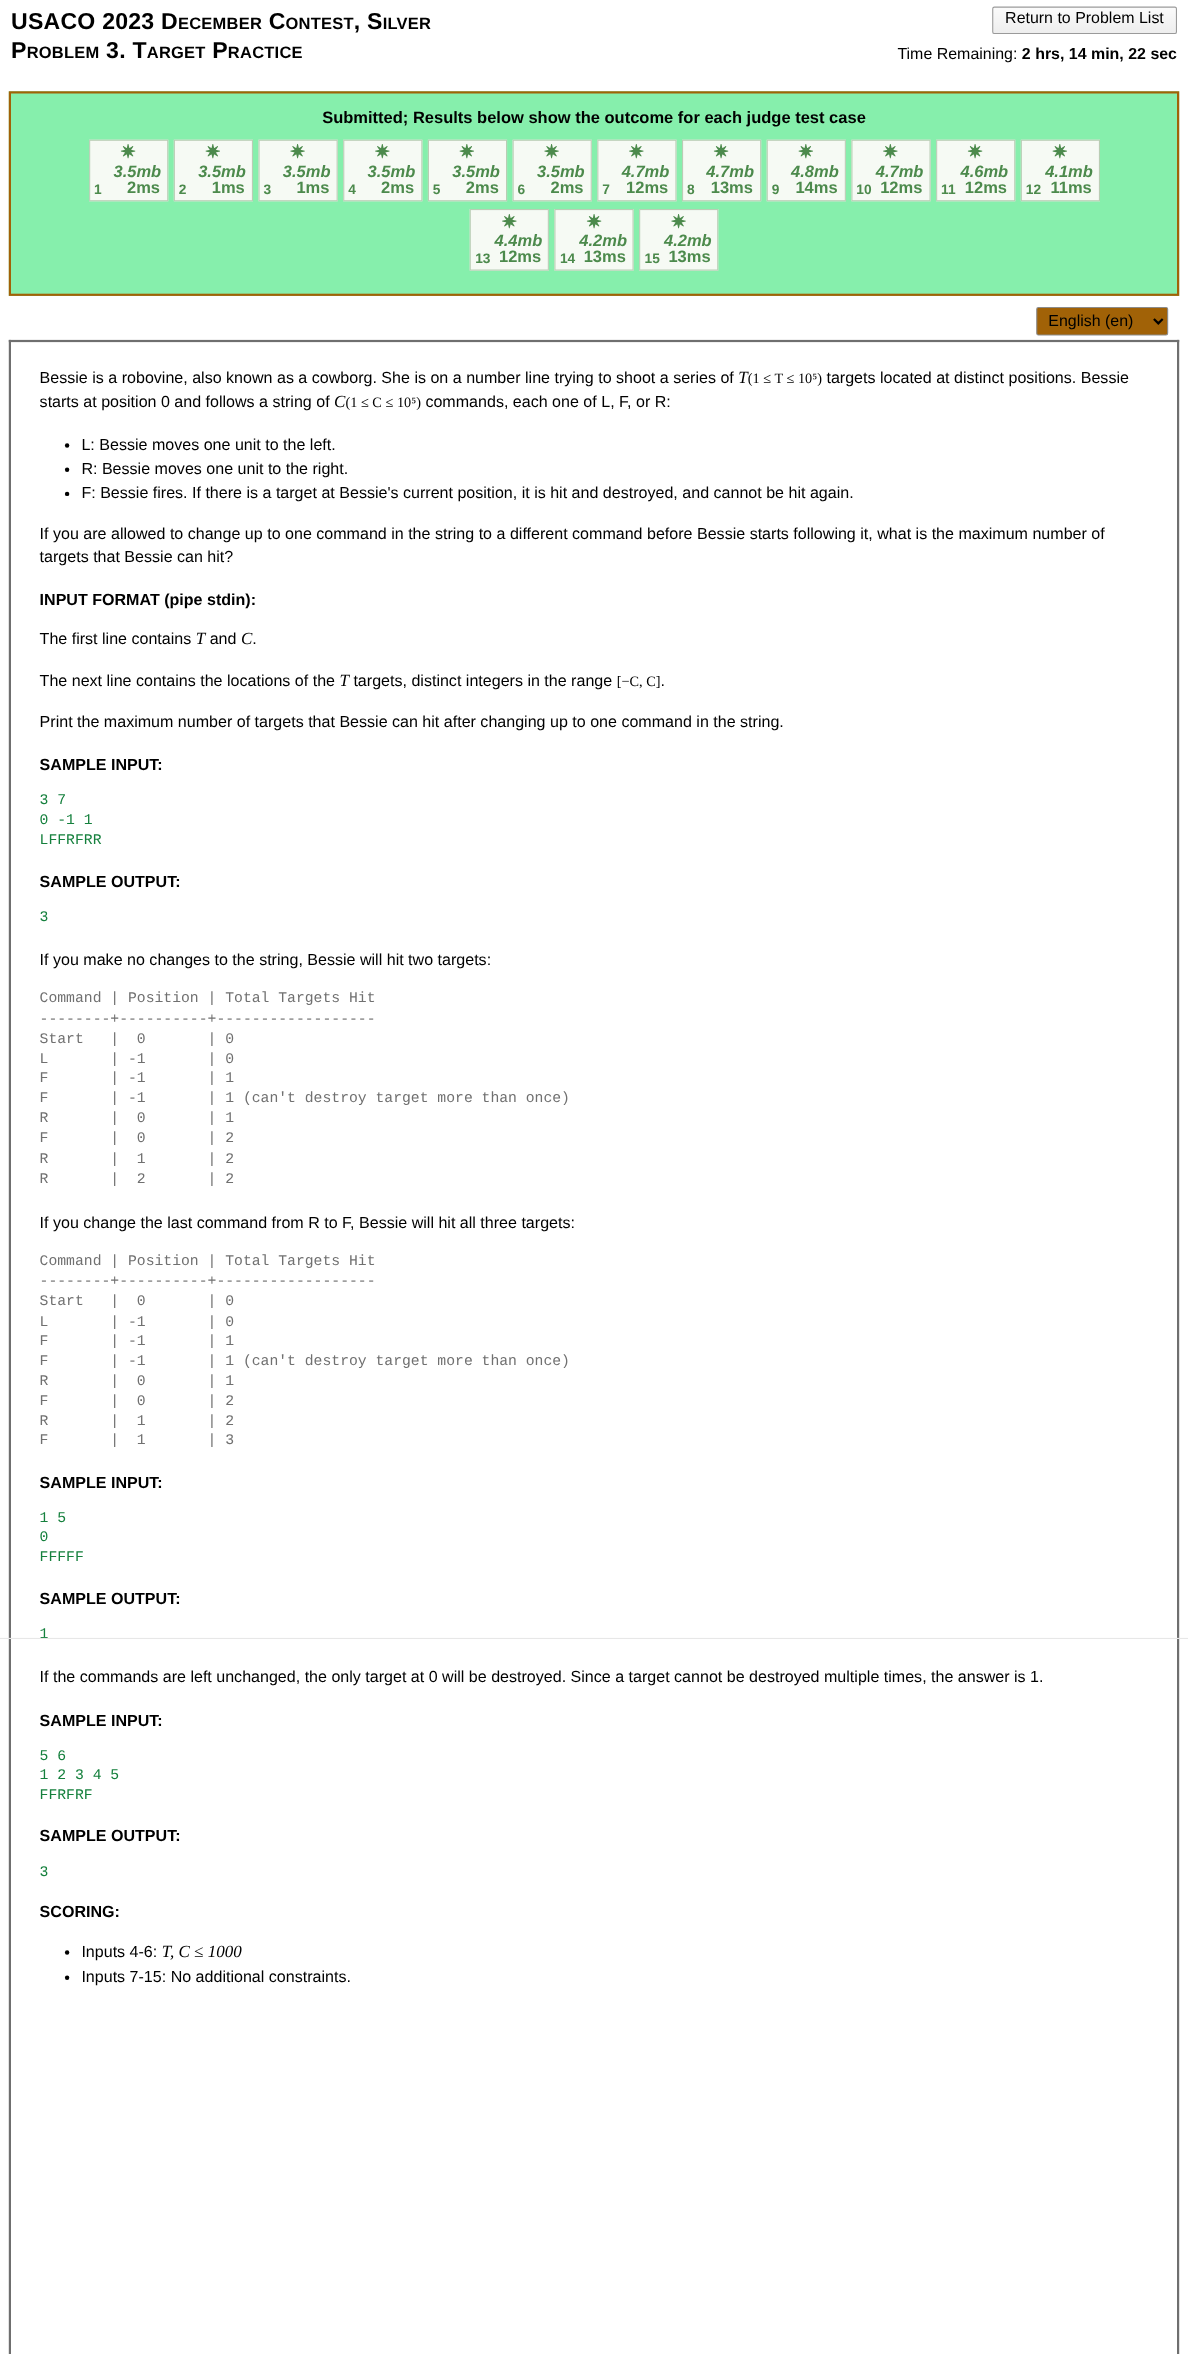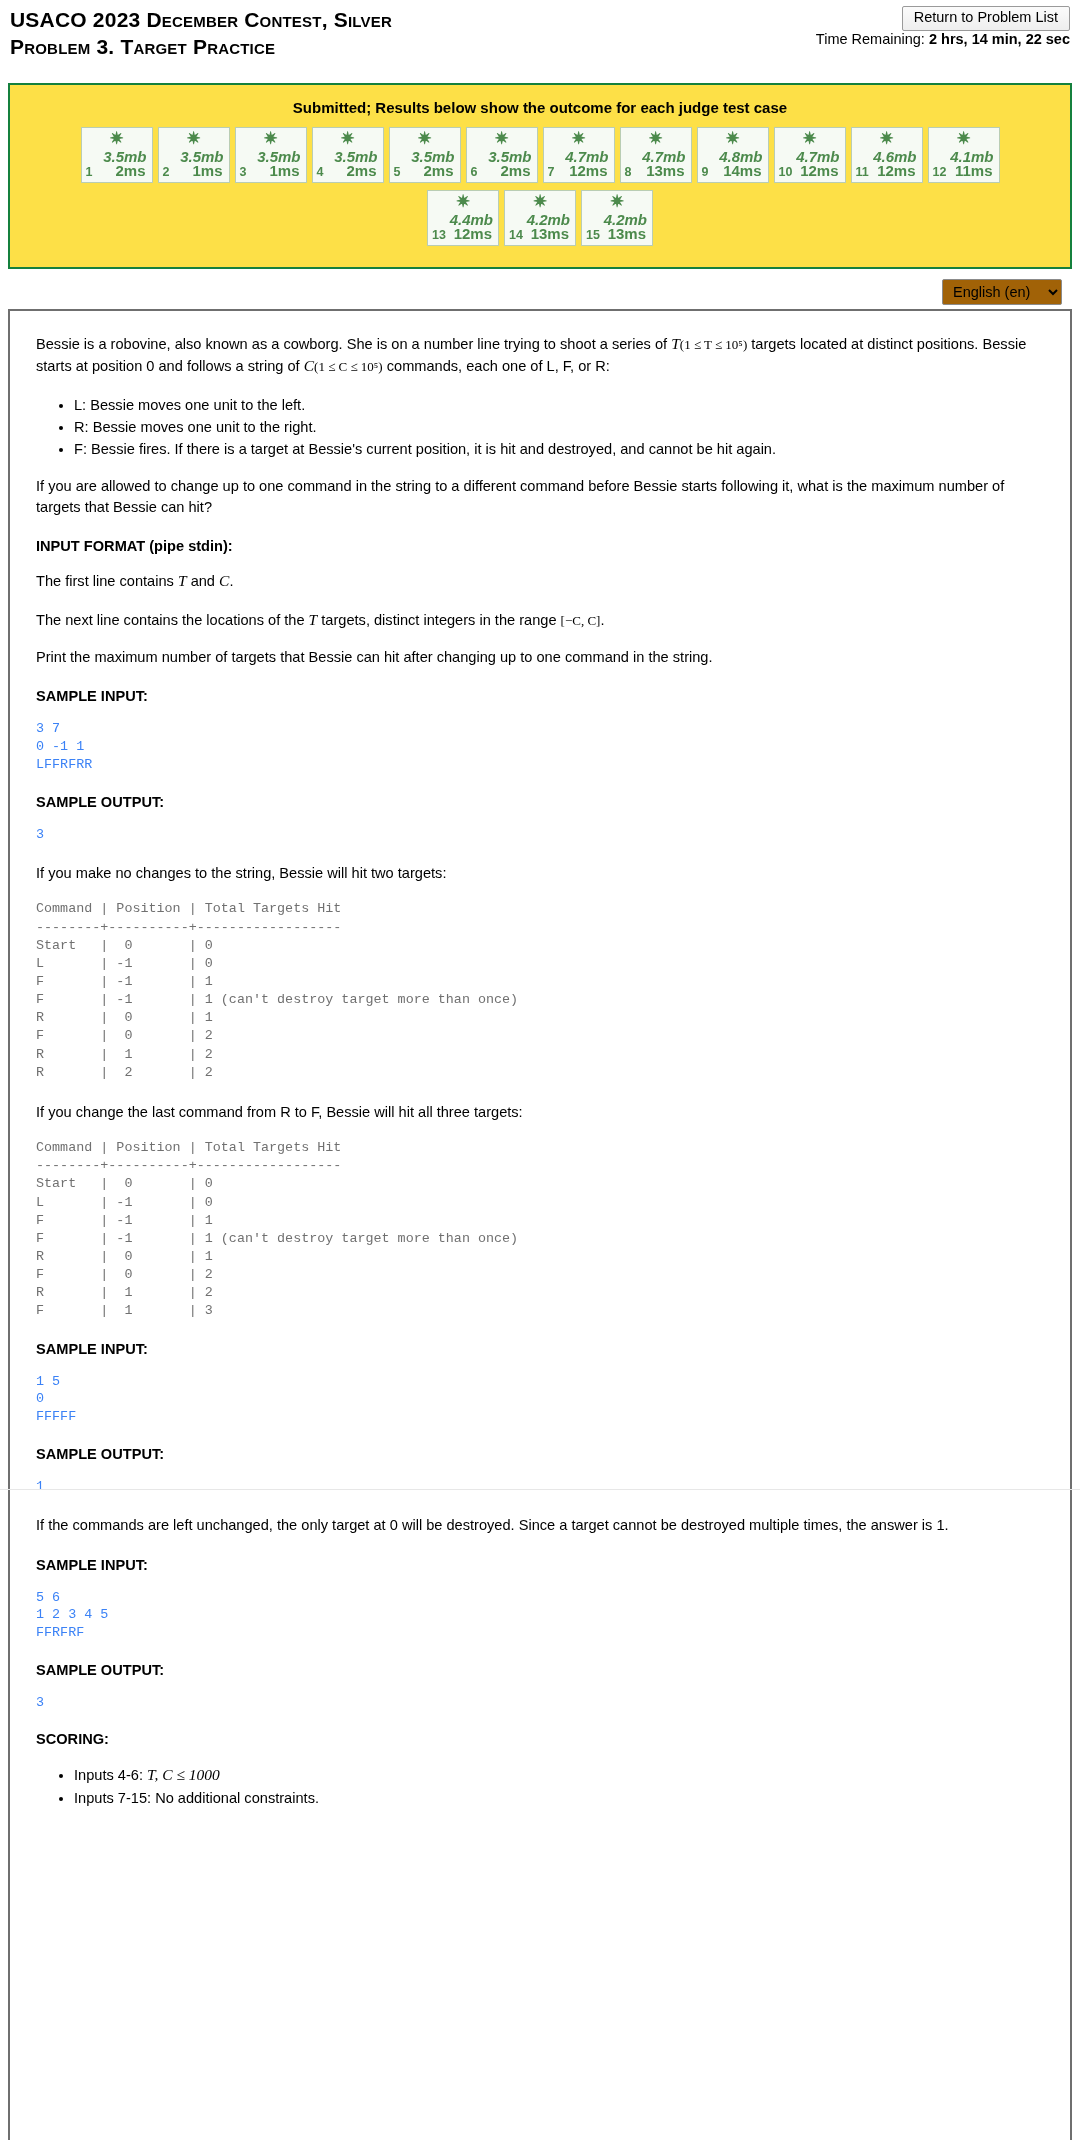--- a/index.html
+++ b/index.html
@@ -53,31 +53,32 @@
     font-size: 14.5px;
     color: #000;
     background: linear-gradient(#fbfbfb, #eeeeee);
     border: 1px solid #9a9a9a;
     border-radius: 2px;
     padding: 3px 11px 4px 11px;
     cursor: pointer;
     line-height: 1.1;
   }
   .time-remaining {
+    margin-top: 11px;
     font-size: 14.5px;
     white-space: nowrap;
   }
   .time-remaining .tr-label { font-weight: normal; }
   .time-remaining .tr-value { font-weight: bold; }
 
   
   .results-panel {
     margin: 22px 8px 0 8px;
-    border: 2px solid #15803d;
-    background: #fde047;
+    border: 2px solid #a16207;
+    background: #86efac;
     padding: 10px 6px 14px 6px;
     box-sizing: border-box;
   }
   .results-status {
     text-align: center;
     font-size: 15px;
     font-weight: bold;
     margin: 4px 0 11px 0;
   }
   .testcase-row {
@@ -186,21 +187,21 @@
   }
   .mathn {
     font-family: "Liberation Serif", serif;
     font-style: normal;
     font-size: 13px;
   }
   pre.code {
     font-family: "Liberation Mono", monospace;
     font-size: 13.4px;
     line-height: 1.32;
-    color: #3b82f6;
+    color: #15803d;
     margin: 0 0 20px 0;
     white-space: pre;
     background: transparent;
   }
   pre.trace {
     font-family: "Liberation Mono", monospace;
     font-size: 13.4px;
     line-height: 1.355;
     color: #707070;
     margin: 0 0 20px 0;

